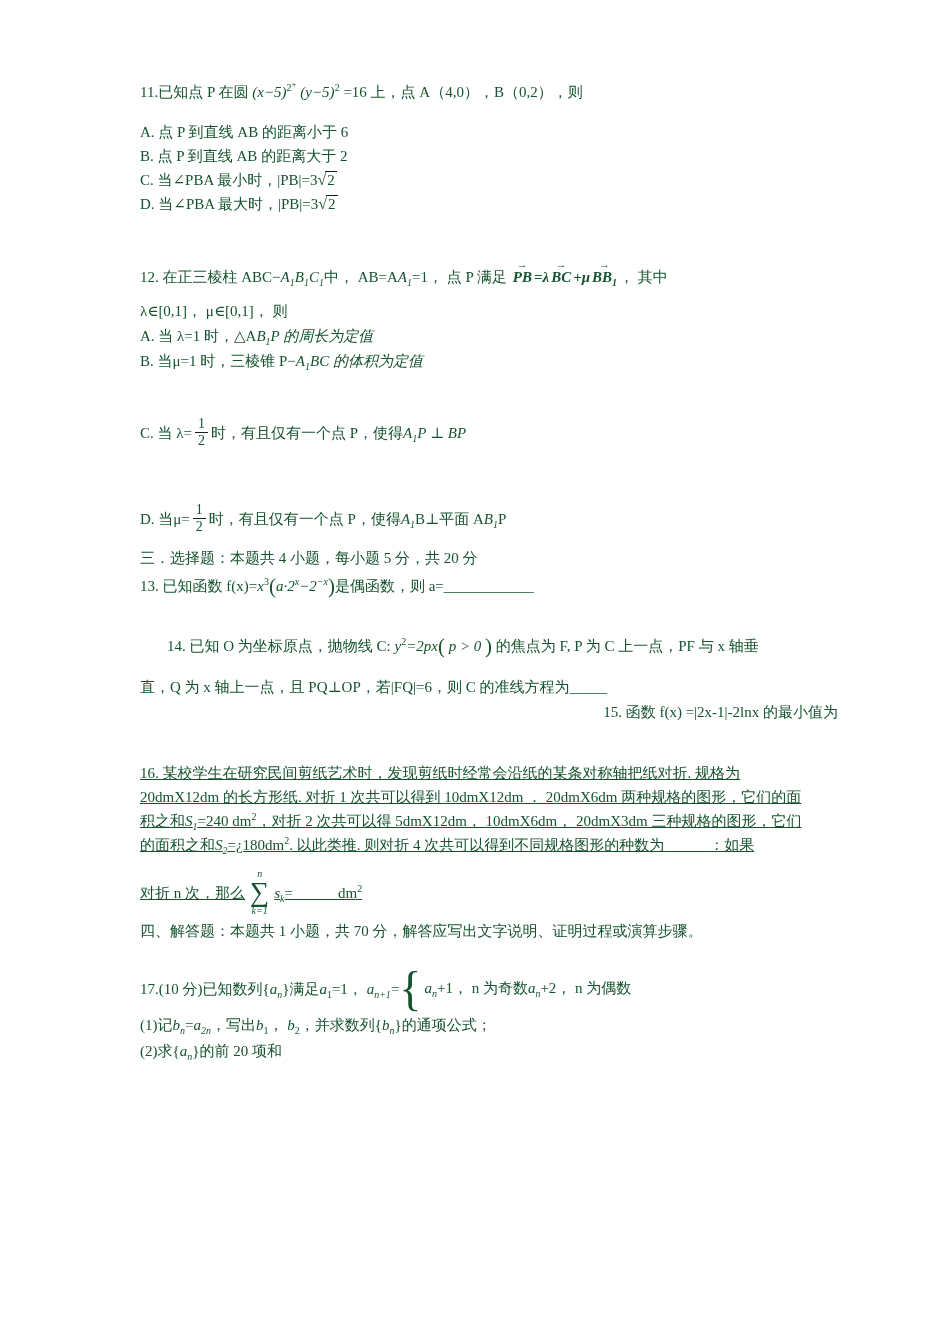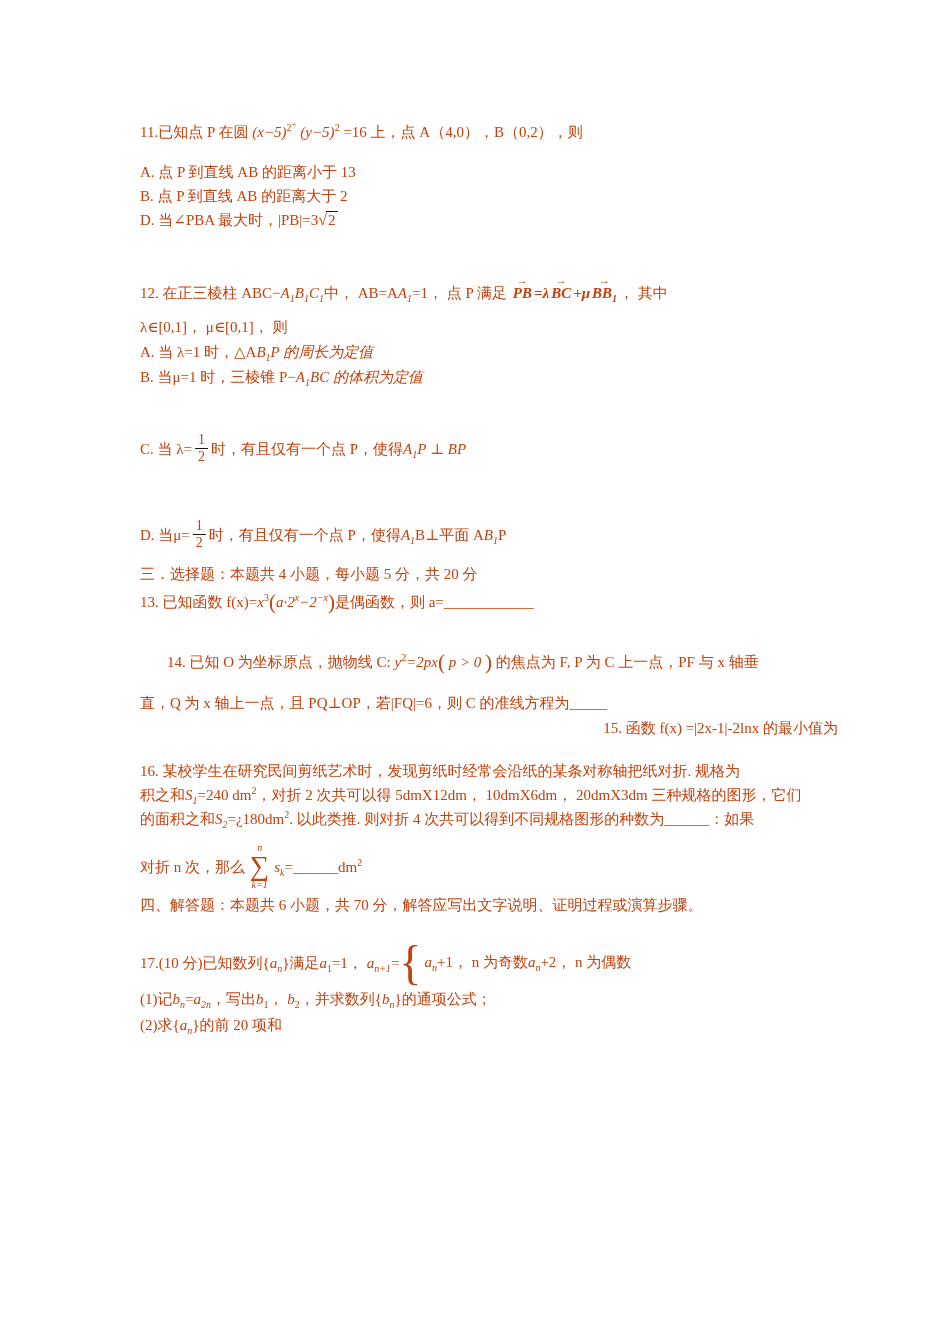--- a/index.html
+++ b/index.html
@@ -1,21 +1,21 @@
 <!DOCTYPE html>
 <html><head>
 <meta charset="utf-8">
 <style>
   html,body{margin:0;padding:0;background:#ffffff;}
   body{width:950px;height:1344px;overflow:hidden;}
   .page{
-    width:950px;height:1344px;background:#fff;color:#c2410c;
+    width:950px;height:1344px;background:#fff;color:#14532d;
     font-family:"Liberation Serif","DejaVu Serif",serif;
     font-size:15px;line-height:25px;
-    padding:120px 112px 0 140px;box-sizing:border-box;
+    padding:80px 112px 0 140px;box-sizing:border-box;
   }
   p.line{margin:0;white-space:nowrap;}
   .it{font-style:italic;}
   .bold{font-weight:bold;}
   sup{font-size:10px;line-height:0;}
   sub{font-size:10px;line-height:0;}
   .supsup{font-size:9px;vertical-align:4px;}
   .blank{letter-spacing:0;}
   
   .sqrt{white-space:nowrap;display:inline-block;}
@@ -47,39 +47,40 @@
   .q12{margin-top:43px;}
   .q12 .stem{line-height:36px;margin-bottom:4px;}
   .q12 .opt{line-height:25px;}
   .q12 .opt-frac{padding:9px 0;margin-top:35px;}
   .sec-head{margin-top:45px;}
   .q13{margin-top:11px;line-height:30px;}
   .q14{margin-top:28px;}
   .q14 .l1{line-height:34px;margin-left:27px;}
   .q14 .l2{margin-top:12px;}
   .q15{margin-top:28px;text-align:right;}
-  .q16{margin-top:18px;}
+  .q16{margin-top:36px;text-decoration:underline;}
   .q16 p.line{line-height:24px;}
   .q16 .sumline{margin-top:14px;line-height:44px;}
   .sec4{margin-top:44px;}
   .q17{margin-top:22px;}
   .q17 .stem{line-height:46px;}
   .q17 .part{line-height:26px;}
 </style>
 </head>
 <body>
 
 <div class="page">
 
   <div class="q11">
     <p class="line stem"><span>11.已知点 P 在圆</span>
       <span class="it">(x−5)</span><sup><span>2</span><span class="supsup">+</span></sup> <span class="it">(y−5)</span><sup>2</sup> <span>=16</span>
       <span>上，点 A（4,0），B（0,2），则</span></p>
-    <p class="line opt"><span>A. 点 P 到直线 AB 的距离小于 13</span></p>
+    <p class="line opt"><span>A. 点 P 到直线 AB 的距离小于 6</span></p>
     <p class="line opt"><span>B. 点 P 到直线 AB 的距离大于 2</span></p>
+    <p class="line opt"><span>C. 当∠PBA 最小时，|PB|=3</span><span class="sqrt"><span class="sqrt-sign">√</span><span class="sqrt-body">2</span></span></p>
     <p class="line opt"><span>D. 当∠PBA 最大时，|PB|=3</span><span class="sqrt"><span class="sqrt-sign">√</span><span class="sqrt-body">2</span></span></p>
   </div>
 
   <div class="q12">
     <p class="line stem"><span>12. 在正三棱柱 ABC−</span><span class="it"><span>A</span><sub>1</sub><span>B</span><sub>1</sub><span>C</span><sub>1</sub></span><span>中， AB=A</span><span class="it"><span>A</span><sub>1</sub></span><span>=1， 点 P 满足</span>
       <span class="vec"><span class="vec-arrow">→</span><span>PB</span></span><span class="it bold">=</span><span class="it bold">λ</span><span class="vec"><span class="vec-arrow">→</span><span>BC</span></span><span class="it bold">+</span><span class="it bold">μ</span><span class="vec"><span class="vec-arrow">→</span><span><span>BB</span><sub>1</sub></span></span><span>， 其中</span></p>
     <p class="line"><span>λ∈[0,1]， μ∈[0,1]， 则</span></p>
     <p class="line opt"><span>A. 当 λ=1 时，△A</span><span class="it"><span>B</span><sub>1</sub></span><span class="it">P 的周长为定值</span></p>
     <p class="line opt"><span>B. 当μ=1 时，三棱锥 P−</span><span class="it"><span>A</span><sub>1</sub></span><span class="it">BC 的体积为定值</span></p>
     <p class="line opt opt-frac"><span>C. 当 λ=</span><span class="frac">
@@ -98,30 +99,31 @@
 
   <div class="q14">
     <p class="line l1"><span>14. 已知 O 为坐标原点，抛物线 C:</span> <span class="it">y</span><sup>2</sup><span class="it">=2px</span><span class="big-paren">(</span><span class="it"> p &gt; 0 </span><span class="big-paren">)</span> <span>的焦点为 F, P 为 C 上一点，PF 与 x 轴垂</span></p>
     <p class="line l2"><span>直，Q 为 x 轴上一点，且 PQ⊥OP，若|FQ|=6，则 C 的准线方程为</span><span class="blank">_____</span></p>
   </div>
 
   <p class="line q15"><span>15.  函数 f(x) =|2x-1|-2lnx 的最小值为</span></p>
 
   <div class="q16">
     <p class="line"><span>16. 某校学生在研究民间剪纸艺术时，发现剪纸时经常会沿纸的某条对称轴把纸对折. 规格为</span></p>
+    <p class="line"><span>20dmX12dm 的长方形纸. 对折 1 次共可以得到 10dmX12dm ．  20dmX6dm 两种规格的图形，它们的面</span></p>
     <p class="line"><span>积之和</span><span class="it"><span style="text-transform:uppercase">s</span><sub>1</sub></span><span>=240  dm</span><sup>2</sup><span>，对折 2 次共可以得 5dmX12dm， 10dmX6dm， 20dmX3dm 三种规格的图形，它们</span></p>
     <p class="line"><span>的面积之和</span><span class="it"><span style="text-transform:uppercase">s</span><sub>2</sub></span><span>=¿180dm</span><sup>2</sup><span>. 以此类推. 则对折 4 次共可以得到不同规格图形的种数为</span><span class="blank">______</span><span>：如果</span></p>
     <p class="line sumline"><span>对折 n 次，那么</span><span class="bigop">
           <span class="op-top it">n</span>
           <span class="op-sym">∑</span>
           <span class="op-bot it">k=1</span>
         </span><span class="it">s</span><sub class="it">k</sub><span>=</span><span class="blank">______</span><span>dm</span><sup>2</sup></p>
   </div>
 
-  <p class="line sec4"><span>四、解答题：本题共 6 小题，共 70 分，解答应写出文字说明、证明过程或演算步骤。</span></p>
+  <p class="line sec4"><span>四、解答题：本题共 1 小题，共 70 分，解答应写出文字说明、证明过程或演算步骤。</span></p>
 
   <div class="q17">
     <p class="line stem"><span>17.(10 分)已知数列</span><span><span>{</span><span class="it">a</span><sub class="it">n</sub><span>}</span></span><span>满足</span><span class="it">a</span><sub>1</sub><span>=1，</span> <span class="it">a</span><sub class="it">n+1</sub><span>=</span><span class="cases">
           <span class="big-brace">{</span>
           <span class="rows">
             <span class="row"><span class="it">a</span><sub class="it">n</sub><span>+1，  n 为奇数</span></span>
             <span class="row"><span class="it">a</span><sub class="it">n</sub><span>+2，  n 为偶数</span></span>
           </span>
         </span></p>
     <p class="line part"><span>(1)记</span><span class="it">b</span><sub class="it">n</sub><span>=</span><span class="it">a</span><sub class="it">2n</sub><span>，写出</span><span class="it">b</span><sub>1</sub><span>，</span> <span class="it">b</span><sub>2</sub><span>，并求数列</span><span><span>{</span><span class="it">b</span><sub class="it">n</sub><span>}</span></span><span>的通项公式；</span></p>

